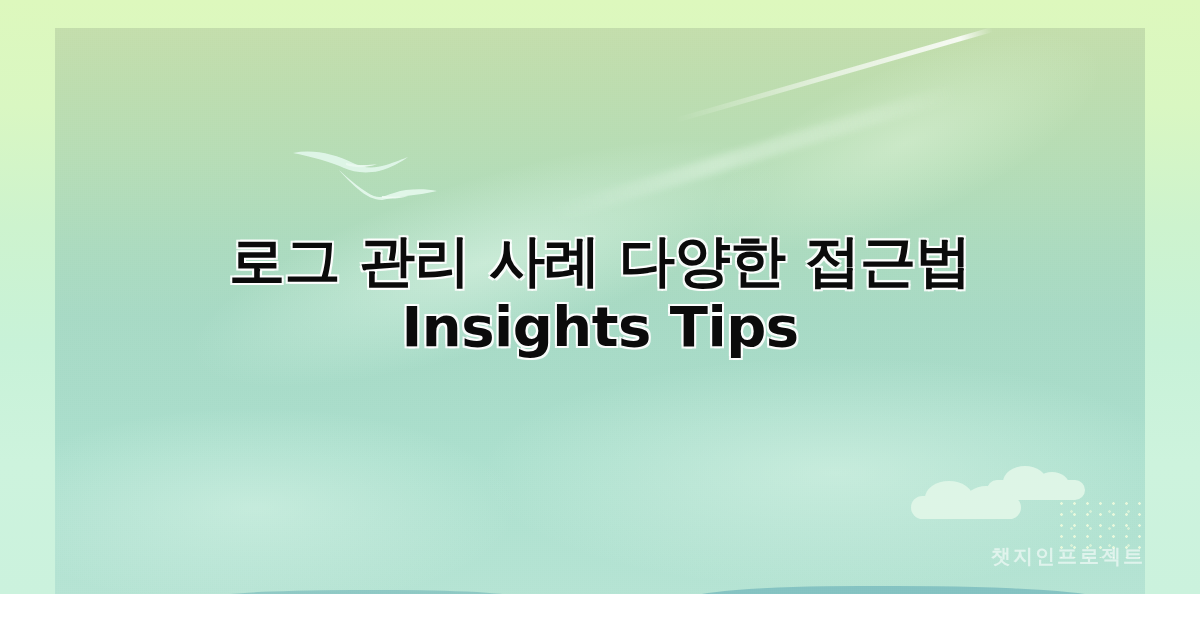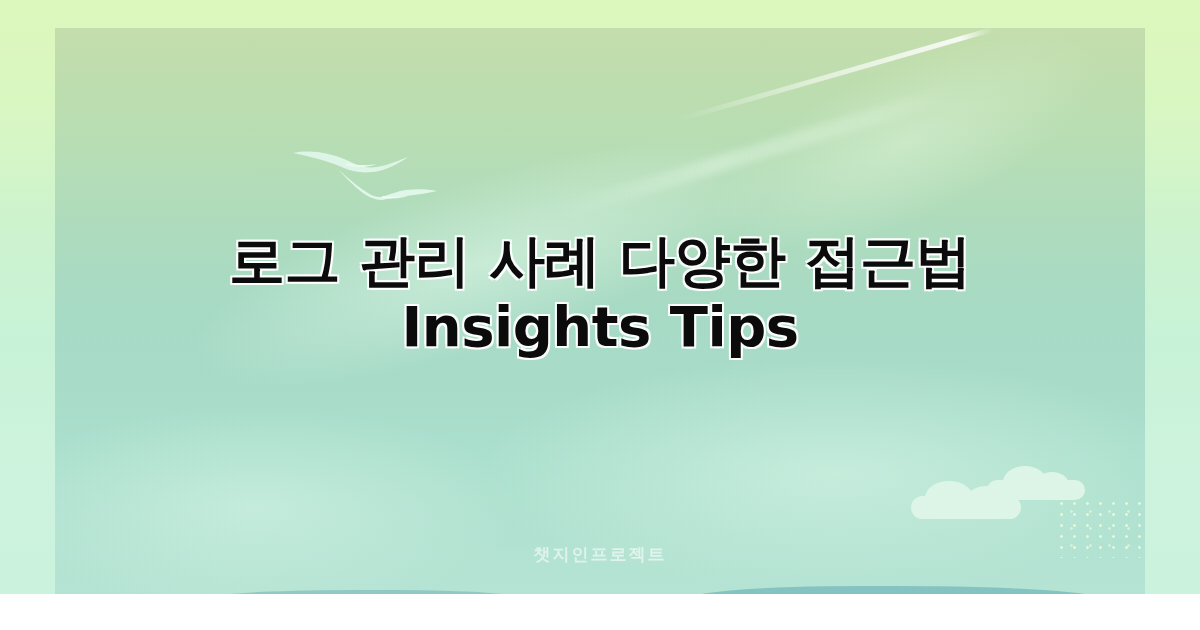--- a/index.html
+++ b/index.html
@@ -209,24 +209,24 @@
     box-sizing: border-box;
     white-space: pre-wrap;
   }
 
   
   #watermark {
     position: absolute;
     left: 55px;
     top: 543px;
     width: 1090px;
-    text-align: center;
+    text-align: right;
     font-family: Liberation Sans, sans-serif;
     font-weight: 700;
-    font-size: 17px;
+    font-size: 20px;
     letter-spacing: 2px;
     color: rgba(255,255,255,.58);
   }
 </style>
 </head>
 <body>
 
 <div id="poster">
 
   <div id="photo">

